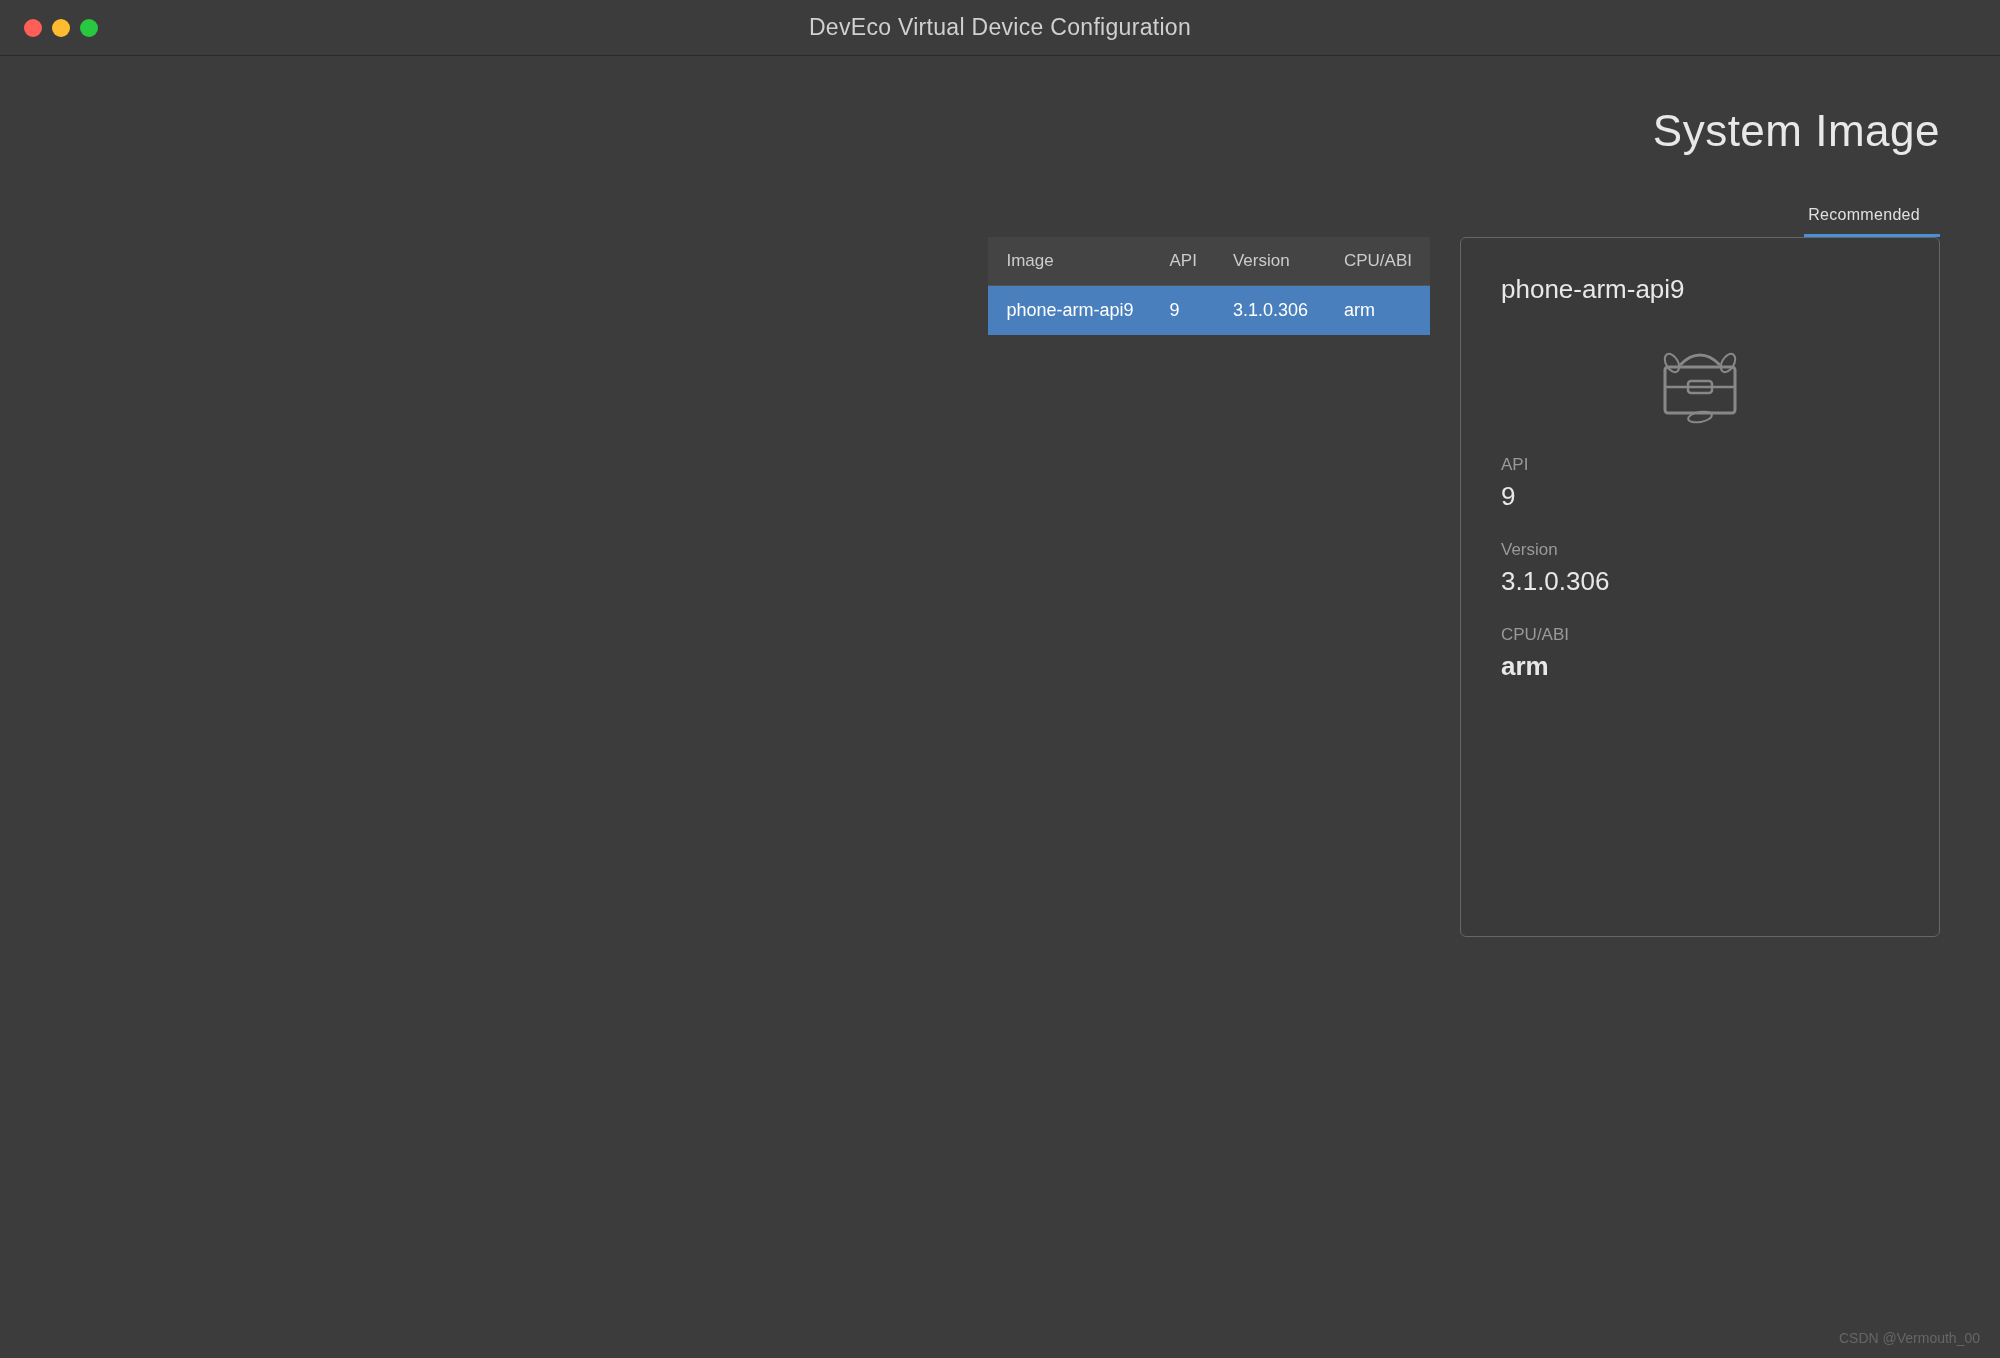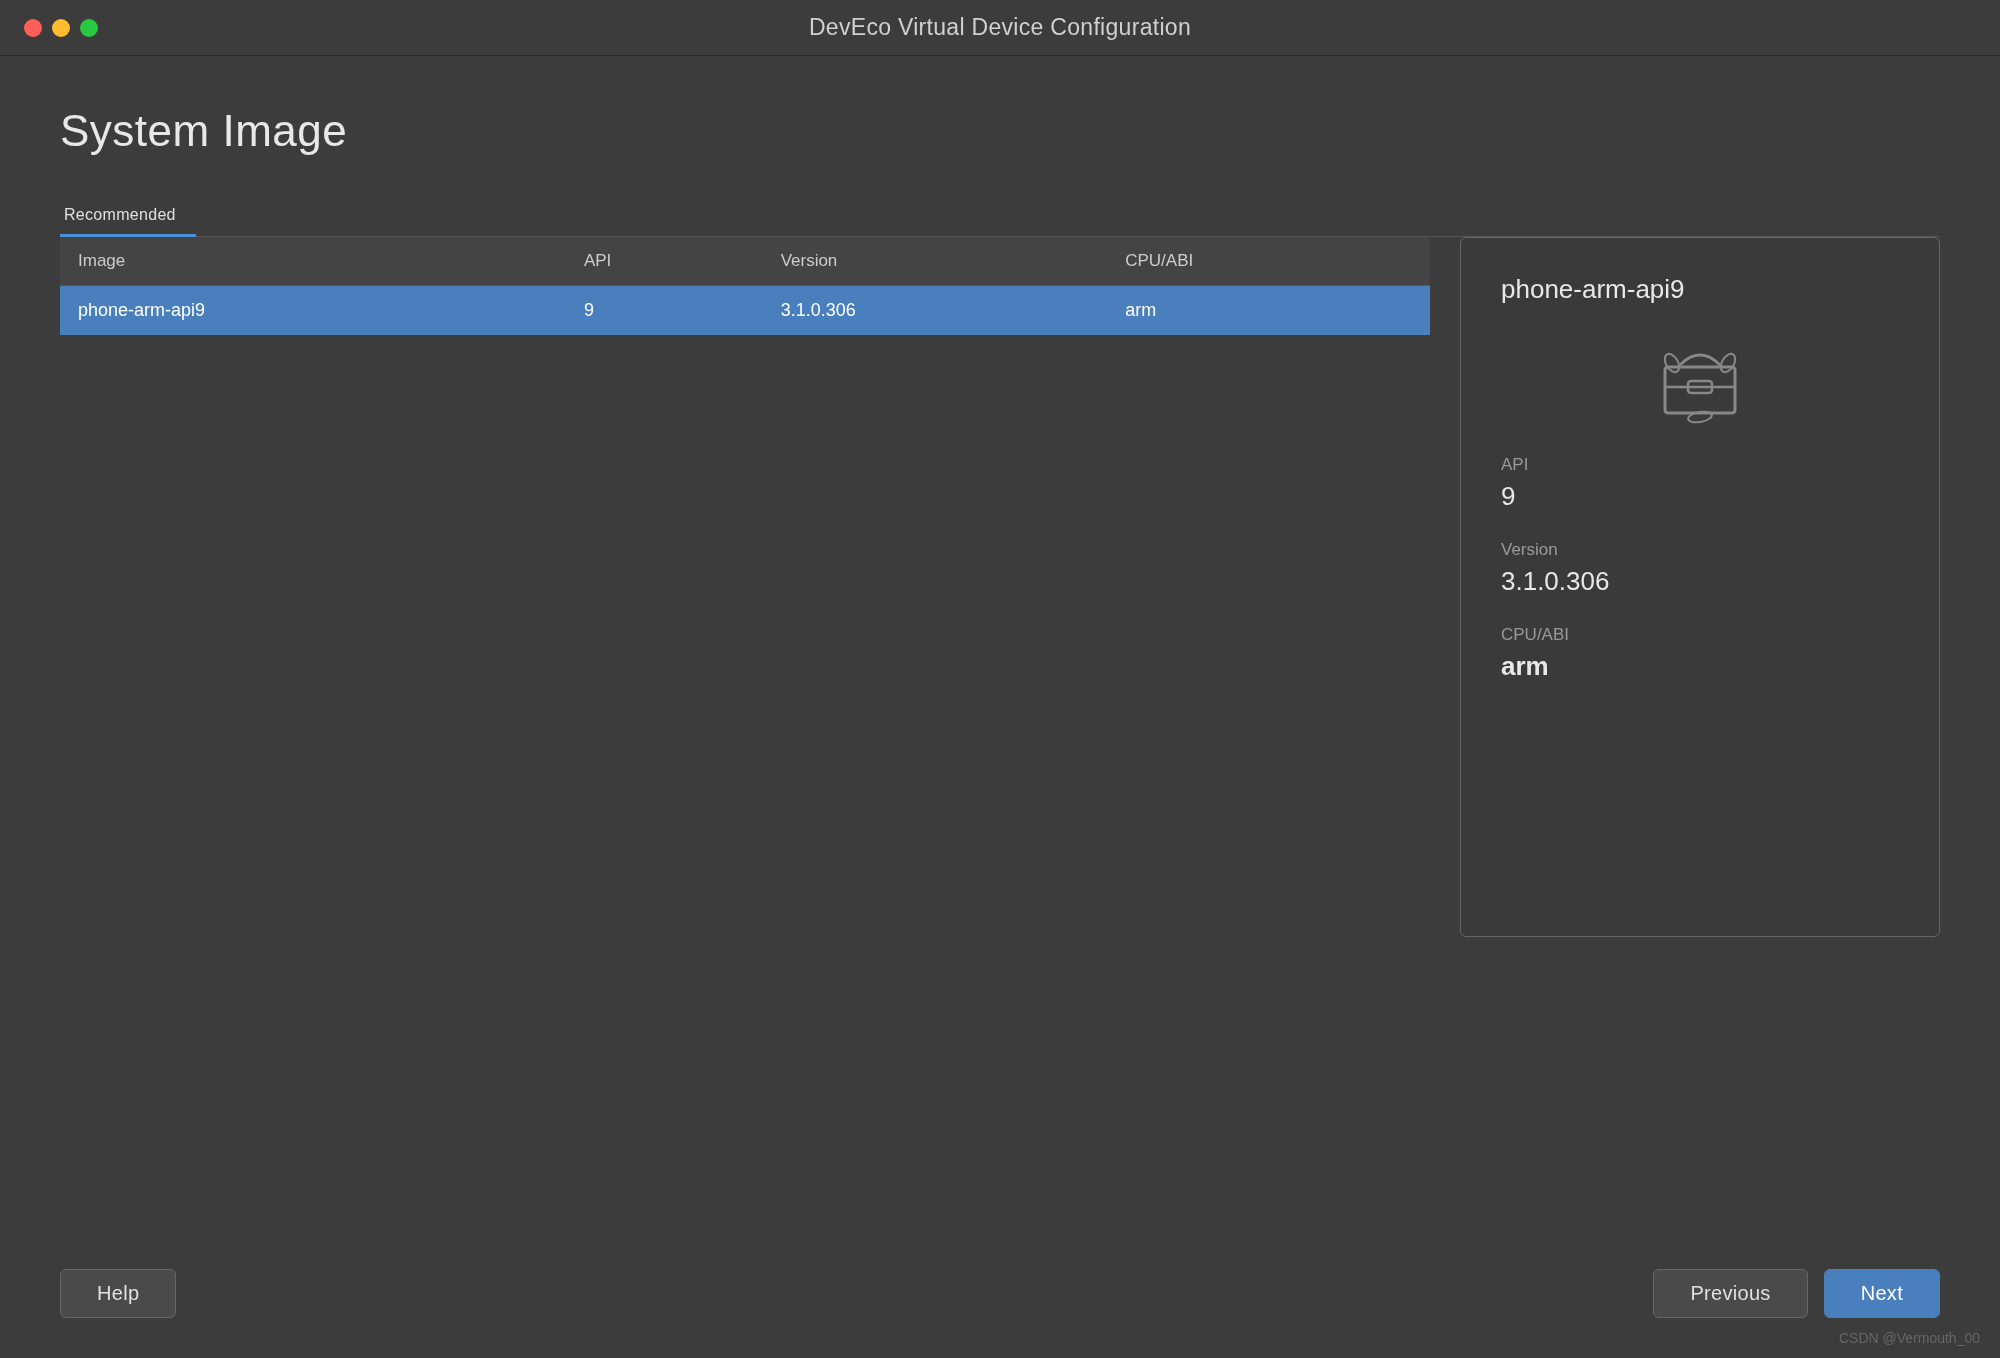--- a/index.html
+++ b/index.html
@@ -55,20 +55,21 @@
       font-weight: 400;
       letter-spacing: 0.3px;
     }
 
     
     .main-content {
       padding: 50px 60px 30px 60px;
       height: calc(100% - 56px);
       display: flex;
       flex-direction: column;
+      align-items: flex-end;
     }
 
     .page-title {
       font-size: 44px;
       font-weight: 300;
       color: #e8e8e8;
       margin-bottom: 40px;
       letter-spacing: 0.5px;
     }
 
@@ -322,22 +323,15 @@
       </div>
 
       <div class="detail-field">
         <div class="detail-label">CPU/ABI</div>
         <div class="detail-value bold">arm</div>
       </div>
     </div>
 
   </div>
 
-  <div class="bottom-bar">
-    <button class="btn">Help</button>
-    <div class="btn-group">
-      <button class="btn">Previous</button>
-      <button class="btn btn-primary">Next</button>
-    </div>
-  </div>
 </div>
 
 <div class="watermark">CSDN @Vermouth_00</div>
 
 </body></html>

